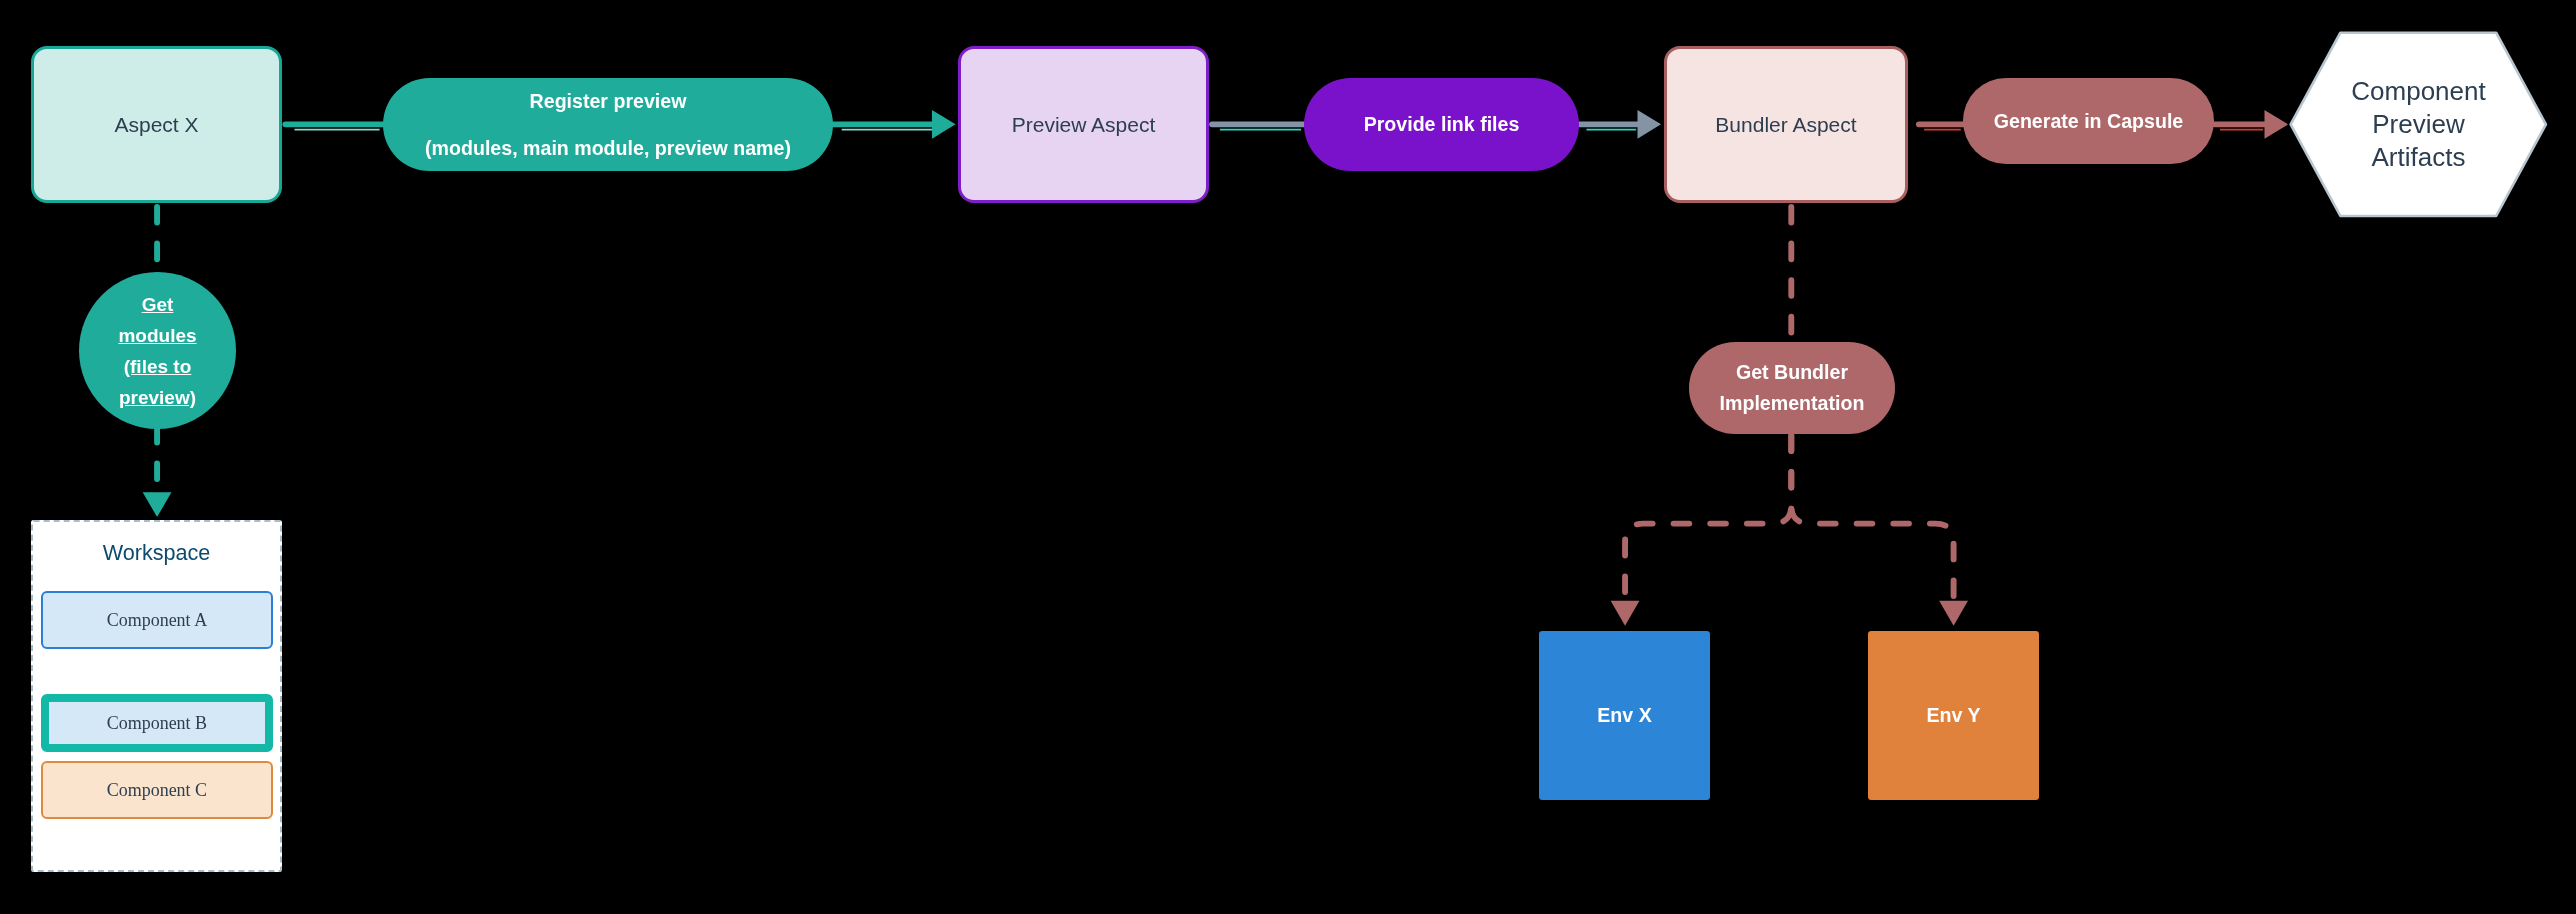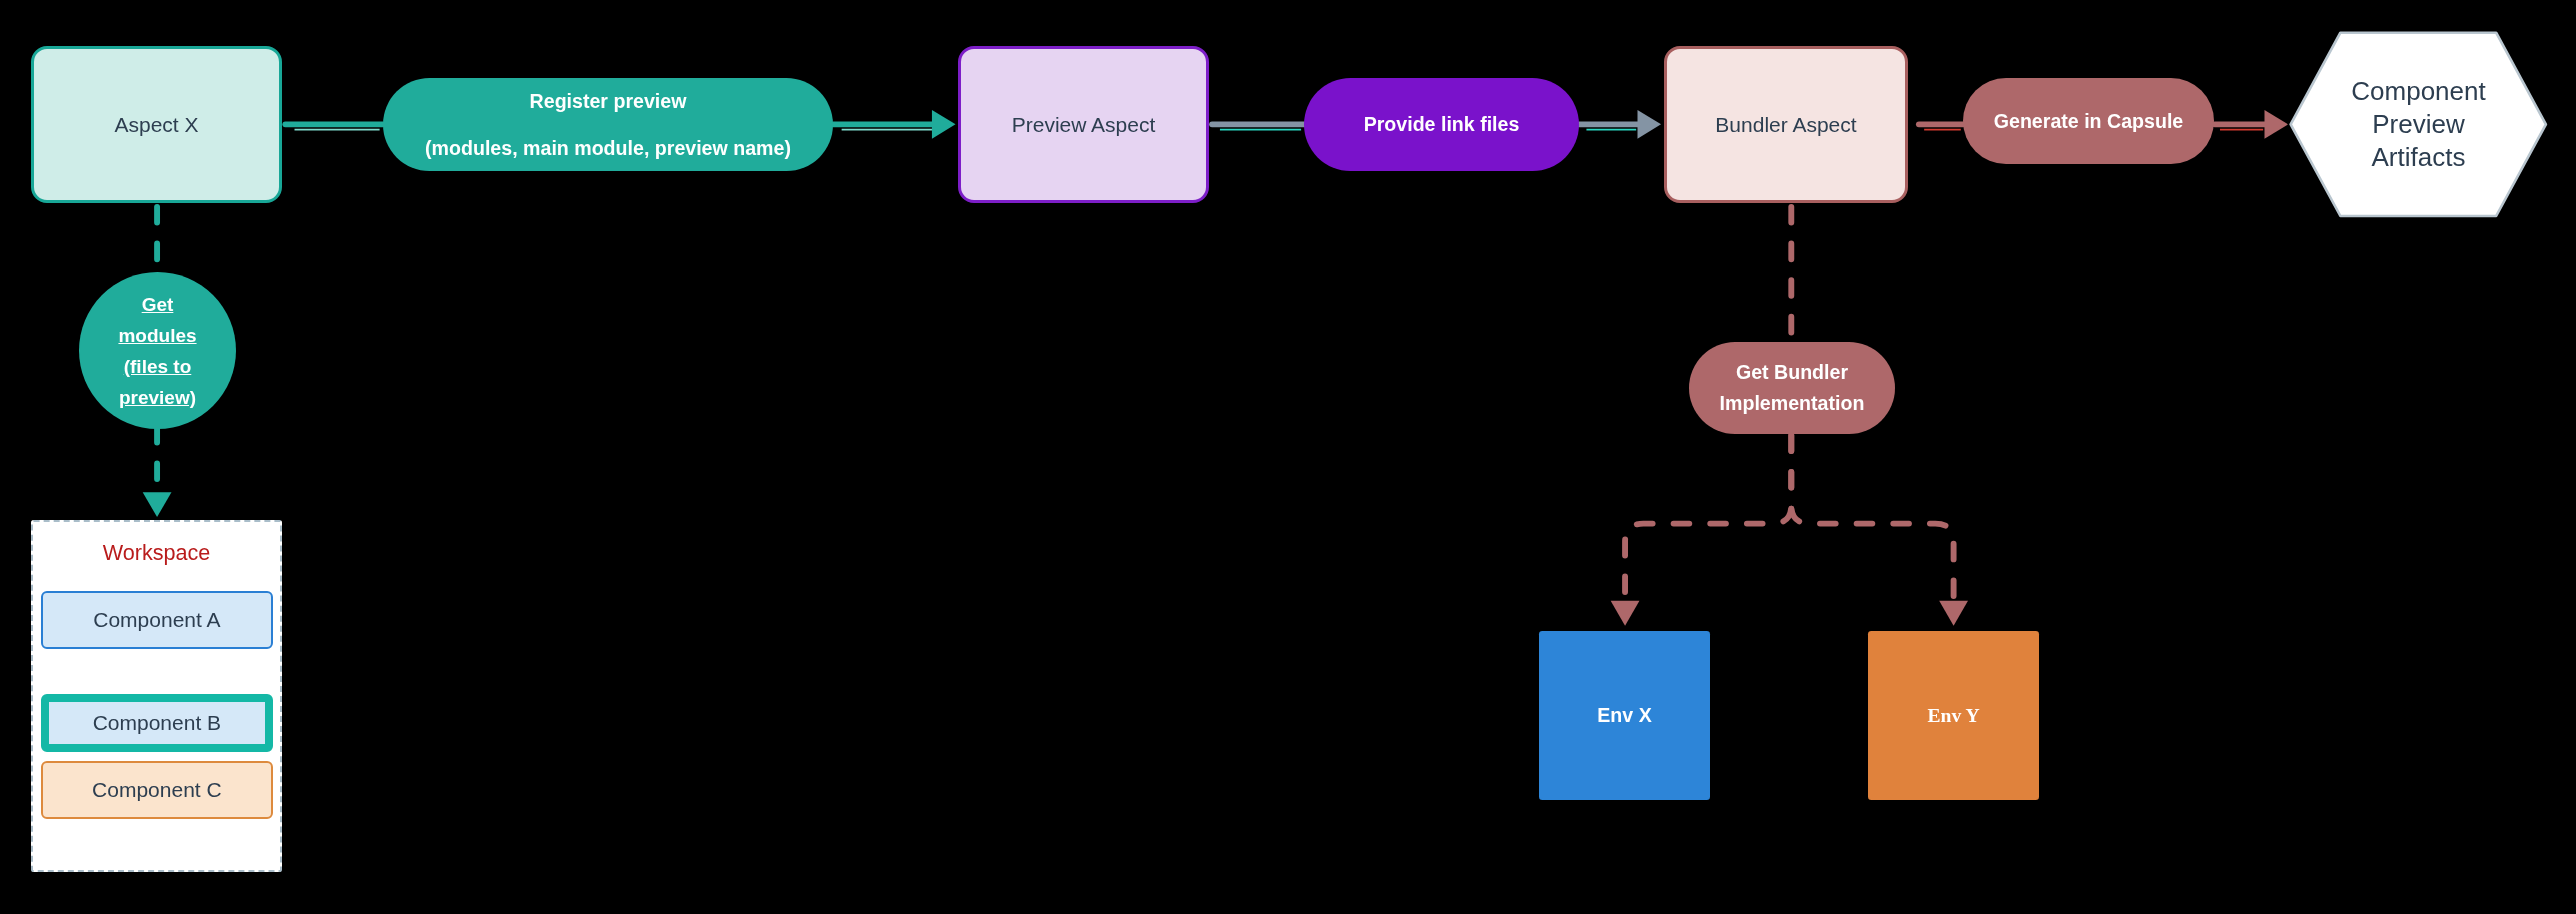--- a/index.html
+++ b/index.html
@@ -50,46 +50,46 @@
     color: #ffffff; font-weight: 700; font-size: 19px; line-height: 31px; text-decoration: underline;
   }
 
   .workspace {
     left: 31px; top: 520px; width: 251px; height: 352px;
     background: #ffffff;
     border: 2px dashed #a9bdc9;
     border-radius: 2.6px;
     justify-content: flex-start;
   }
-  .workspace-title { margin-top: 18.3px; font-size: 21.6px; color: #b91c1c; }
+  .workspace-title { margin-top: 18.3px; font-size: 21.6px; color: #0c4a6e; }
   .component {
     position: absolute;
     left: 7.9px; width: 232px; height: 58px;
     box-sizing: border-box;
     display: flex; align-items: center; justify-content: center;
     border-radius: 5.9px;
-    font-size: 21px; color: #2d3e50;
+    font-size: 18px; color: #2d3e50; font-family: Liberation Serif, serif;
   }
   .comp-a { top: 69px; background: #d5e8f8; border: 2px solid #2a7fd4; }
   .comp-b { top: 172px; background: #d5e8f8; border: 8px solid #14b8a6; }
   .comp-c { top: 239px; background: #fbe4cd; border: 2px solid #dd8a3d; }
 
   .get-bundler {
     left: 1689px; top: 342px; width: 206px; height: 92px;
     background: #ae686a; border-radius: 654px;
     color: #ffffff; font-weight: 700; font-size: 19.6px; line-height: 31px;
   }
 
   .env {
     width: 171px; height: 169px;
     color: #ffffff; font-weight: 700; font-size: 19.6px;
     border-radius: 3.3px;
   }
   .env-x { left: 1539px; top: 631px; background: #2d85d8; }
-  .env-y { left: 1868px; top: 631px; background: #e0823c; font-family: Liberation Serif, serif; }
+  .env-y { left: 1868px; top: 631px; background: #e0823c; }
 
   .line-block { display: block; }
 </style>
 </head>
 <body>
 
 <div class="canvas">
 
   <svg class="edge-layer" viewBox="0 0 3936 1398" xmlns="http://www.w3.org/2000/svg">
 

